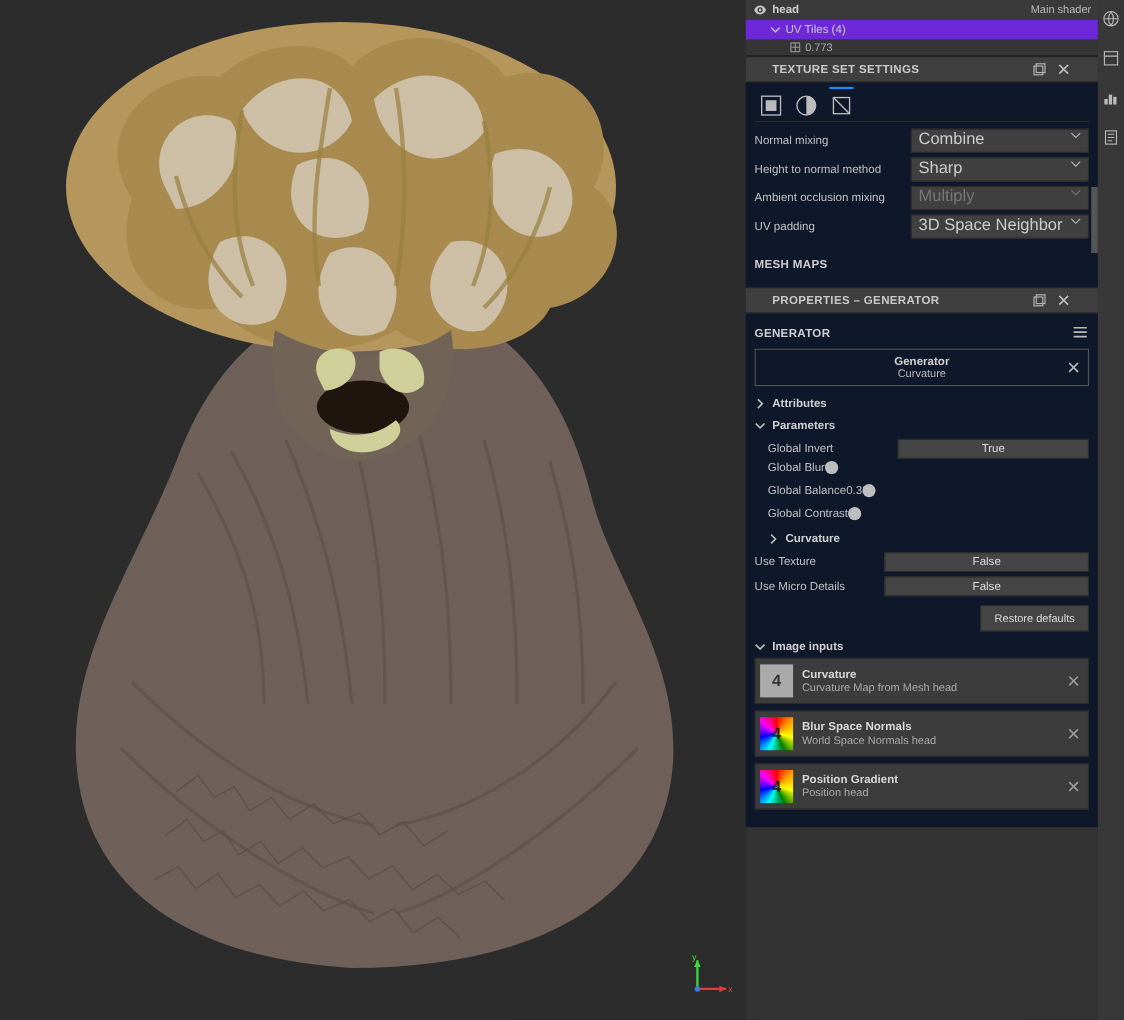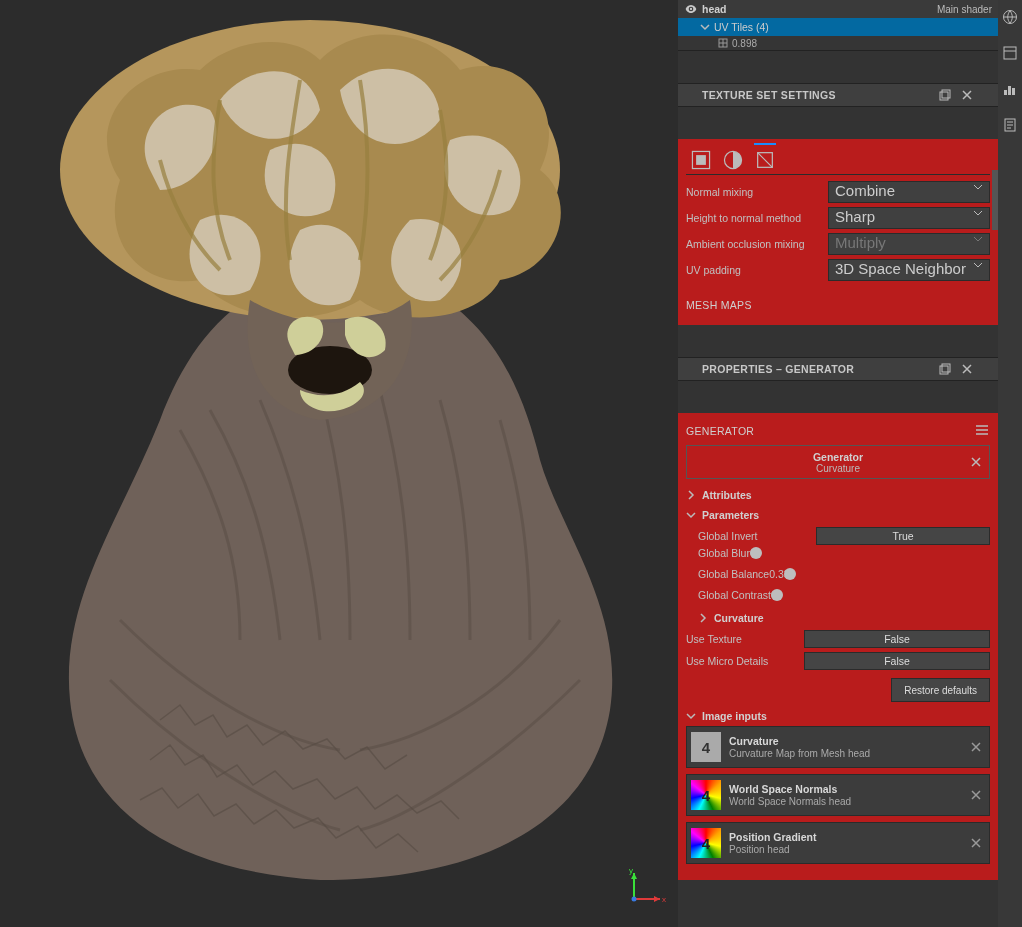--- a/index.html
+++ b/index.html
@@ -12,30 +12,30 @@
   .toolstrip .tool { width: 18px; height: 18px; display: flex; align-items: center; justify-content: center; cursor: pointer; }
   .tool svg { width: 16px; height: 16px; }
 
   
   .layer-strip { background: #333333; border-bottom: 1px solid #222; }
   .layer-row { display: flex; align-items: center; height: 18px; font-size: 10.5px; padding: 0 6px; }
   .head-row { background: #3a3a3a; }
   .eye-icon { width: 14px; height: 14px; margin-right: 4px; }
   .head-label { flex: 1; font-weight: 600; color: #d0d0d0; }
   .shader-label { font-size: 10px; color: #bbb; }
-  .uv-tiles-row { padding-left: 22px; display: flex; align-items: center; gap: 4px; height: 18px; color: #ccc; font-size: 10.5px; background:#0369a1; }
+  .uv-tiles-row { padding-left: 22px; display: flex; align-items: center; gap: 4px; height: 18px; color: #ccc; font-size: 10.5px; background:#6d28d9; }
   .uv-child-row { padding-left: 40px; display: flex; align-items: center; gap: 4px; height: 14px; color: #aaa; font-size: 10px; background:#353535; }
   .uv-tiles-row .chev, .uv-child-row .chev { width:10px;height:10px; }
 
   
   .panel-header { height: 24px; background: #3f3f3f; display: flex; align-items: center; padding: 0 24px; font-size: 10.5px; letter-spacing: 0.3px; font-weight: 700; border-top:1px solid #222; border-bottom:1px solid #222;}
   .panel-header .spacer { flex: 1; }
   .hicon { width: 14px; height: 14px; margin-left: 8px; cursor: pointer; }
-  .panel-body { background: #b91c1c; padding: 6px 8px 10px 8px; font-size: 10.5px; }
-  .section-label { font-size: 10.5px; font-weight: 400; letter-spacing: 0.3px; margin: 6px 0 4px 0; color:#cfcfcf;}
+  .panel-body { background: #0f172a; padding: 6px 8px 10px 8px; font-size: 10.5px; }
+  .section-label { font-size: 10.5px; font-weight: 700; letter-spacing: 0.3px; margin: 6px 0 4px 0; color:#cfcfcf;}
   .row { display: flex; align-items: center; height: 26px; gap: 6px; }
   .row-label { width: 120px; font-size: 10.5px; color: #c0c0c0; }
   .dropdown { flex: 1; height: 22px; background: #404040; border: 1px solid #2b2b2b; display: flex; align-items: flex-start; padding: 0 6px; font-size: 15px; color: #ccc; position: relative; margin-left: 16px; }
   .dropdown.disabled { color: #777; }
   .dropdown .dd-caret { position: absolute; right: 6px; width: 10px; height: 10px; }
   .tabstrip { display: flex; gap: 10px; height: 30px; align-items: center; border-bottom: 1px solid #2b2b2b; margin-bottom:4px; padding-left:4px;}
   .tab-icon { width: 22px; height: 22px; display:flex; align-items:center; justify-content:center; cursor:pointer; position:relative;}
   .tab-icon.active::after { content:""; position:absolute; top:-6px; left:0; right:0; height:2px; background:#1a8cff; }
 
   
@@ -143,21 +143,21 @@
     <line x1="8" y1="32" x2="34" y2="32" stroke="#e03a3a" stroke-width="2"></line>
     <polygon points="34,32 28,29 28,35" fill="#e03a3a"></polygon>
     <text x="36" y="35" font-size="8" fill="#e03a3a">x</text>
     <line x1="8" y1="32" x2="8" y2="6" stroke="#3ae03a" stroke-width="2"></line>
     <polygon points="8,6 5,12 11,12" fill="#3ae03a"></polygon>
     <text x="3" y="6" font-size="8" fill="#3ae03a">y</text>
     <circle cx="8" cy="32" r="2.5" fill="#3a7ae0"></circle>
   </svg>
 </div>
 
-<div class="sidebar" style="position:relative;gap:32px;">
+<div class="sidebar" style="position:relative;">
 
   <div class="layer-strip">
     <div class="layer-row head-row">
       <svg class="eye-icon" viewBox="0 0 24 24">
           <path d="M12 5c-5 0-9 5-9 7s4 7 9 7 9-5 9-7-4-7-9-7zm0 11a4 4 0 110-8 4 4 0 010 8z" fill="#c8c8c8"></path>
           <circle cx="12" cy="12" r="2" fill="#c8c8c8"></circle>
         </svg>
       <span class="head-label">head</span>
       <span class="shader-label">Main shader</span>
     </div>
@@ -166,21 +166,21 @@
           <path d="M1 3 L5 7 L9 3" stroke="#bbb" fill="none" stroke-width="1.5"></path>
         </svg>
       <span>UV Tiles (4)</span>
     </div>
     <div class="uv-child-row">
       <svg class="chev" viewBox="0 0 10 10">
           <rect x="1" y="1" width="8" height="8" stroke="#999" fill="none"></rect>
           <line x1="5" y1="1" x2="5" y2="9" stroke="#999"></line>
           <line x1="1" y1="5" x2="9" y2="5" stroke="#999"></line>
         </svg>
-      <span>0.898</span>
+      <span>0.773</span>
     </div>
   </div>
 
   <div class="panel-header">
     <span>TEXTURE SET SETTINGS</span>
     <span class="spacer"></span>
     <svg class="hicon" viewBox="0 0 14 14">
         <rect x="2" y="4" width="8" height="8" stroke="#bbb" fill="none"></rect>
         <rect x="4" y="2" width="8" height="8" stroke="#bbb" fill="none"></rect>
       </svg>
@@ -364,21 +364,21 @@
       <svg class="close" viewBox="0 0 14 14">
           <path d="M3 3 L11 11 M11 3 L3 11" stroke="#999" stroke-width="1.5"></path>
         </svg>
     </div>
 
     <div class="image-input">
       <div class="thumb gradient">
           <span style="color:#222;font-weight:900;font-size:15px;">4</span>
         </div>
       <div class="texts">
-        <span class="name">World Space Normals</span>
+        <span class="name">Blur Space Normals</span>
         <span class="sub">World Space Normals head</span>
       </div>
       <svg class="close" viewBox="0 0 14 14">
           <path d="M3 3 L11 11 M11 3 L3 11" stroke="#999" stroke-width="1.5"></path>
         </svg>
     </div>
 
     <div class="image-input">
       <div class="thumb gradient">
           <span style="color:#222;font-weight:900;font-size:15px;">4</span>

